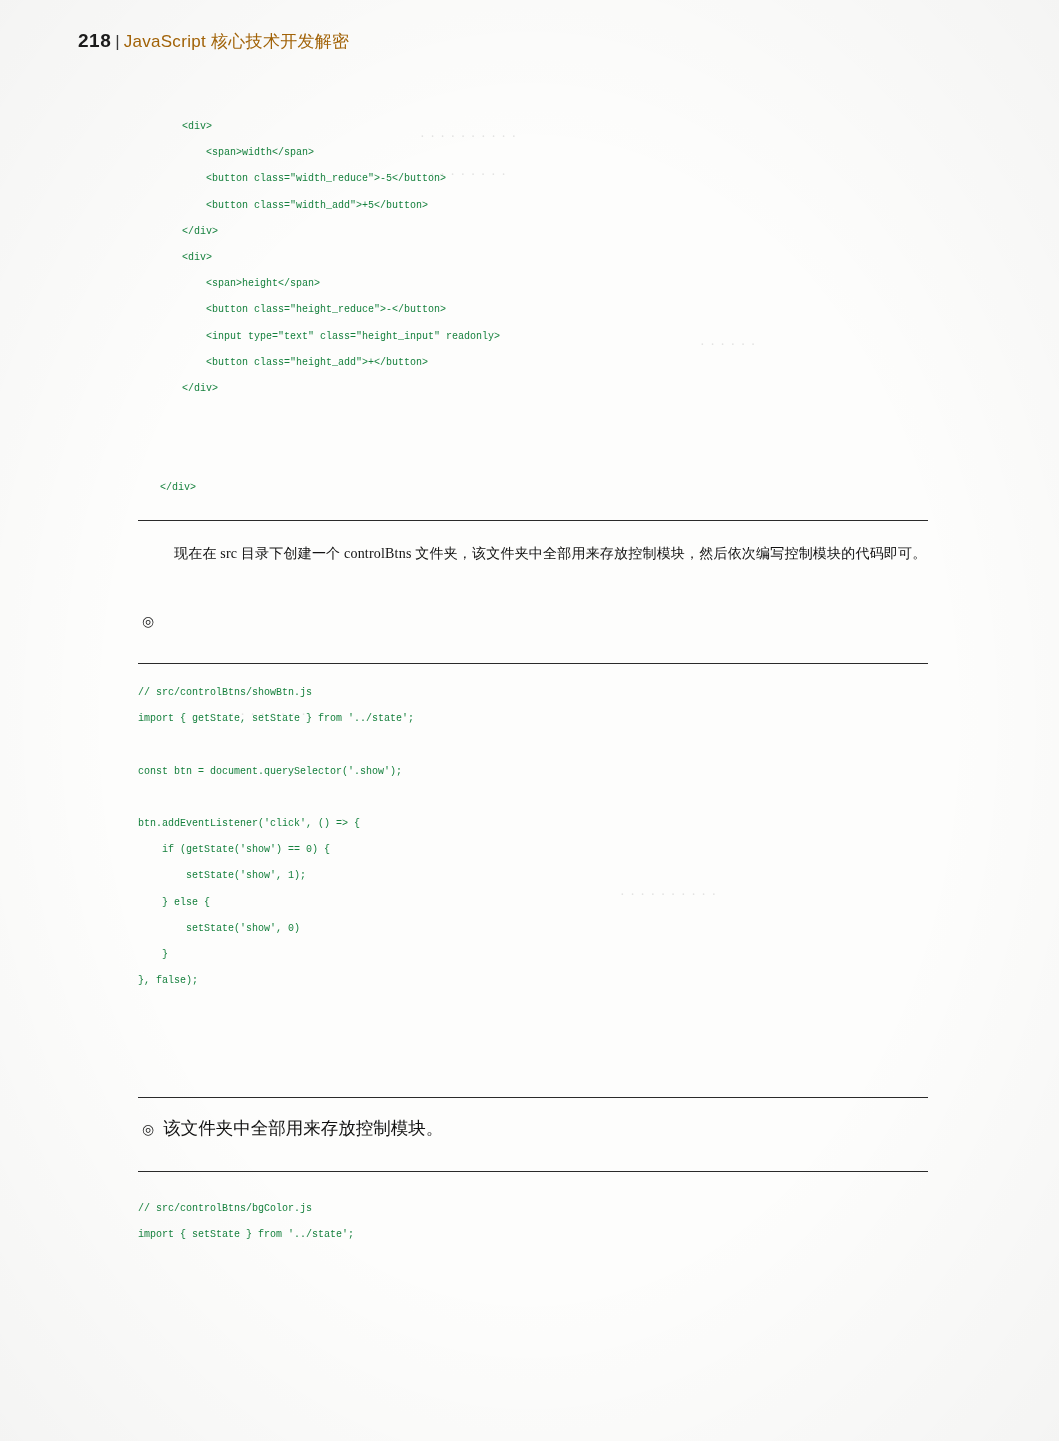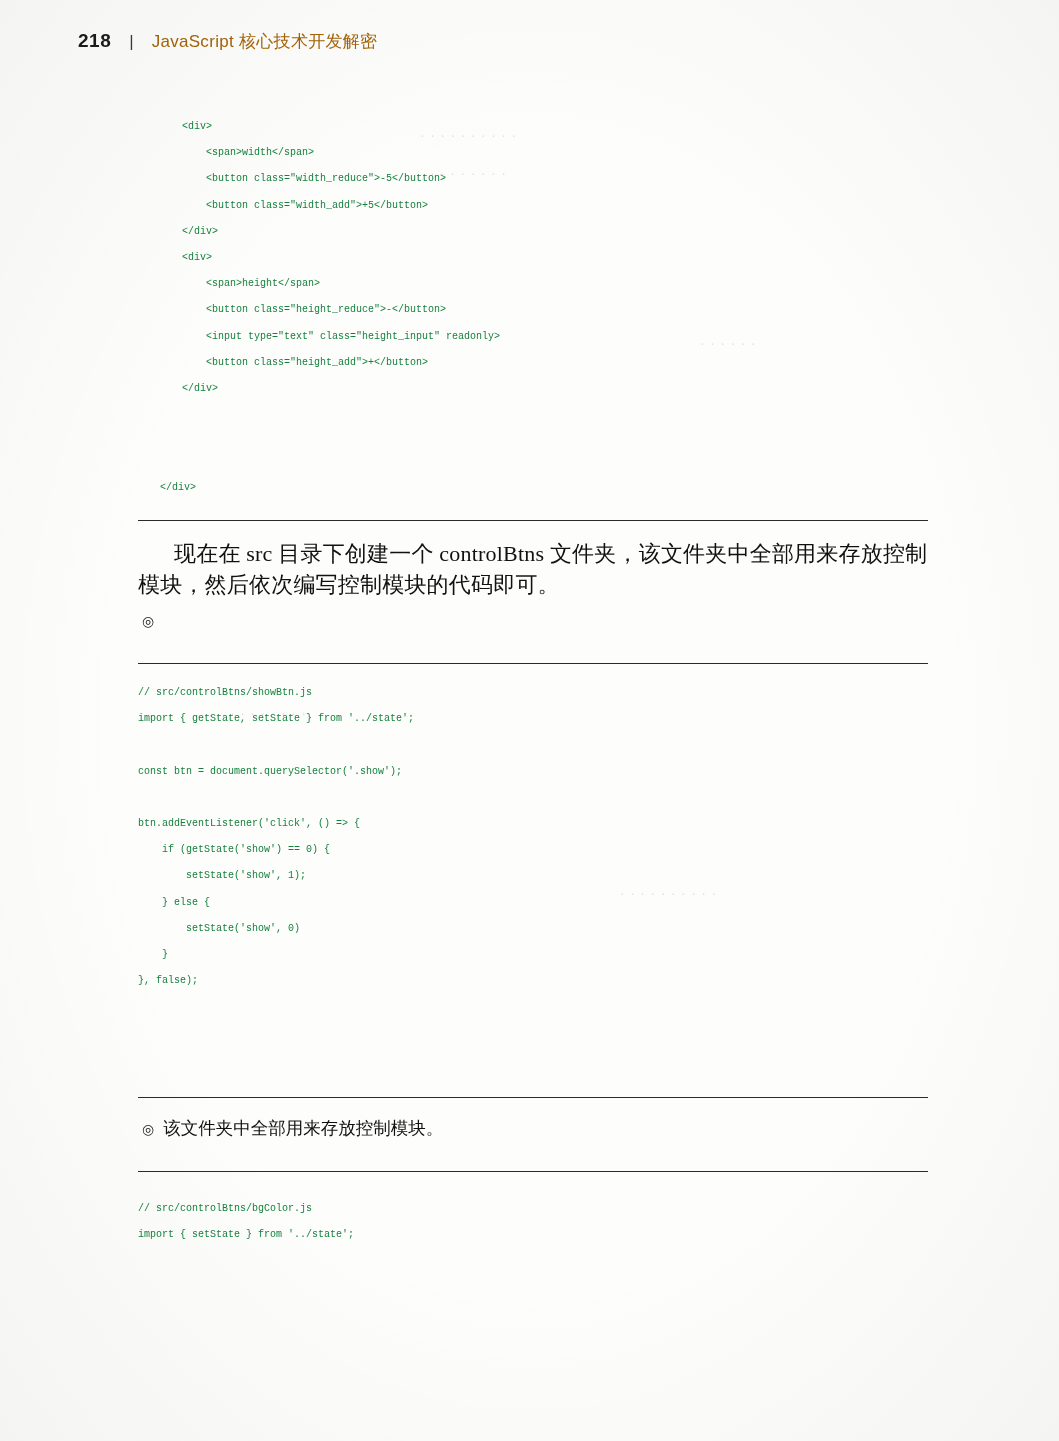--- a/index.html
+++ b/index.html
@@ -32,21 +32,20 @@
     pointer-events: none;
   }
 
   
   .header {
     position: absolute;
     top: 30px;
     left: 78px;
     display: flex;
     align-items: baseline;
-    gap: 14px;
     font-family: "Liberation Sans", sans-serif;
   }
   .page-number {
     font-size: 19px;
     font-weight: bold;
     letter-spacing: 0.5px;
     color: #1b1b1b;
   }
   .header-sep {
     font-size: 17px;
@@ -79,21 +78,21 @@
     left: 138px;
     width: 790px;
     height: 1px;
     background: #2a2a2a;
   }
 
   
   .para {
     position: absolute;
     font-family: "Liberation Serif", serif;
-    font-size: 22px;
+    font-size: 14px;
     line-height: 31px;
     color: #111;
     letter-spacing: 0.2px;
   }
   .para-indent {
     text-indent: 36px;
   }
   .bullet-line {
     position: absolute;
     display: flex;

